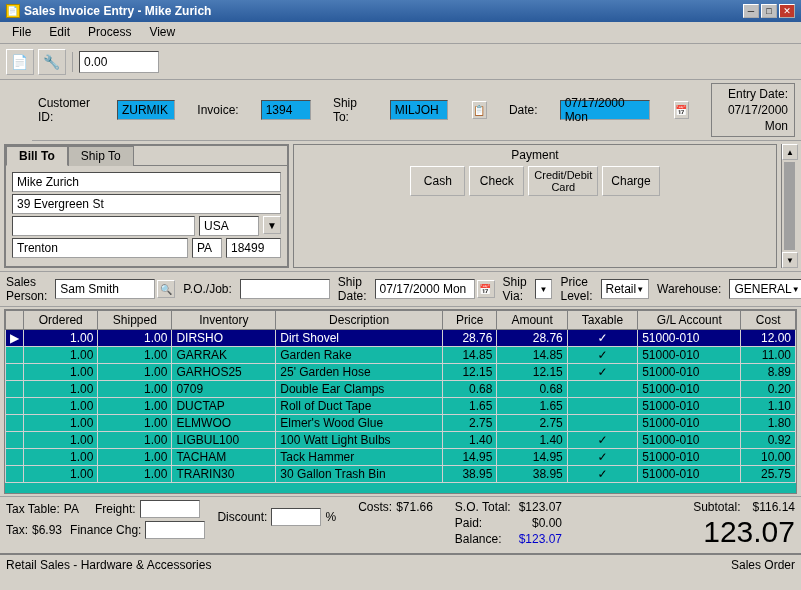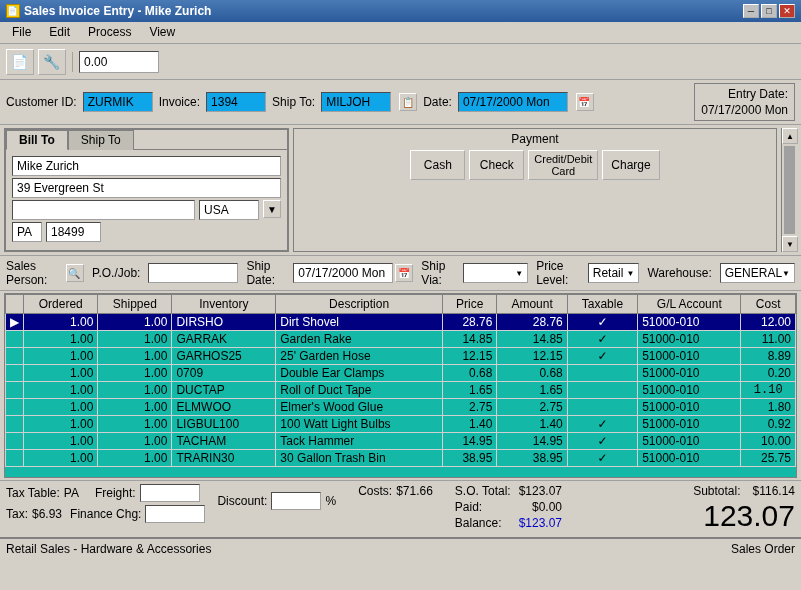--- a/index.html
+++ b/index.html
@@ -81,21 +81,21 @@
   <span class="menu-item">View</span>
 </div>
 
 <div class="toolbar">
   <div class="toolbar-btn" title="New">📄</div>
   <div class="toolbar-btn" title="Open">🔧</div>
   <div class="toolbar-sep"></div>
   <input class="toolbar-amount" type="text" value="0.00" style="">
 </div>
 
-<div style="display:flex; align-items:center; padding: 3px 6px; gap:6px; background:#d4d0c8; border-bottom:1px solid #a0a0a0;">
+<div style="display:flex; align-items:center; padding: 3px 6px; gap:22px; background:#d4d0c8; border-bottom:1px solid #a0a0a0;margin-left:32px;">
   <span class="field-label">Customer ID:</span>
   <div class="field-value" style="width:70px;">ZURMIK</div>
   <span class="field-label">Invoice:</span>
   <div class="field-value invoice-num">1394</div>
   <span class="field-label">Ship To:</span>
   <div class="field-value" style="width:70px;">MILJOH</div>
   <div class="ship-icon-btn">📋</div>
   <span class="field-label">Date:</span>
   <div class="field-value date-field">07/17/2000 Mon</div>
   <div class="date-cal-btn">📅</div>
@@ -114,20 +114,21 @@
     </div>
     <div class="address-area">
       <input class="address-line" type="text" value="Mike Zurich" style="">
       <input class="address-line" type="text" value="39 Evergreen St" style="">
       <div class="address-row">
         <input type="text" style="flex: 1 1 0%; border: 1px inset rgb(160, 160, 160); background: white; height: 20px; padding: 1px 4px;">
         <input type="text" class="country-field" style="border: 1px inset rgb(160, 160, 160); background: white; height: 20px; padding: 1px 4px; width: 60px;" value="USA">
         <div class="lookup-btn">▼</div>
       </div>
       <div class="address-row">
+        <input type="text" style="flex: 1 1 0%; border: 1px inset rgb(160, 160, 160); background: white; height: 20px; padding: 1px 4px;" value="Trenton">
         <input type="text" style="width: 30px; border: 1px inset rgb(160, 160, 160); background: white; height: 20px; padding: 1px 4px;" value="PA">
         <input type="text" style="width: 55px; border: 1px inset rgb(160, 160, 160); background: white; height: 20px; padding: 1px 4px;" value="18499">
       </div>
     </div>
   </div>
 
   <div style="border:1px solid #808080; background:#d4d0c8; padding:3px 6px; flex:1;">
     <div style="text-align:center; font-size:12px; margin-bottom:4px;">Payment</div>
     <div style="display:flex; gap:4px; flex-wrap:wrap; justify-content:center;">
       <button class="pay-btn">Cash</button>
@@ -140,20 +141,21 @@
   <div style="width:16px; background:#d4d0c8; border-left:1px solid #808080; display:flex; flex-direction:column;">
     <div class="scroll-btn">▲</div>
     <div style="flex:1; background:#a0a0a0; margin:2px;"></div>
     <div class="scroll-btn">▼</div>
   </div>
 </div>
 
 <div class="sales-row">
   <span>Sales Person:</span>
   <div style="display:flex; align-items:center; gap:2px;">
+    <input type="text" class="sales-field sp-field" value="Sam Smith" style="">
     <div class="lookup-btn">🔍</div>
   </div>
   <span>P.O./Job:</span>
   <input type="text" class="sales-field poj-field" style="">
   <span>Ship Date:</span>
   <div style="display:flex; align-items:center; gap:2px;">
     <input type="text" class="sales-field shipdate-field" value="07/17/2000 Mon" style="">
     <div class="lookup-btn">📅</div>
   </div>
   <span>Ship Via:</span>
@@ -243,21 +245,21 @@
           <tr>
       <td style="text-align:center;  color:#000080;"></td>
       <td style="text-align:right; ">1.00</td>
       <td style="text-align:right; ">1.00</td>
       <td style="">DUCTAP</td>
       <td style="">Roll of Duct Tape</td>
       <td style="text-align:right; ">1.65</td>
       <td style="text-align:right; ">1.65</td>
       <td style="text-align:center; "></td>
       <td style="">51000-010</td>
-      <td style="text-align:center;font-family:Liberation Mono, monospace; ">1.10</td>
+      <td style="text-align:right; ">1.10</td>
     </tr>
           <tr>
       <td style="text-align:center;  color:#000080;"></td>
       <td style="text-align:right; ">1.00</td>
       <td style="text-align:right; ">1.00</td>
       <td style="">ELMWOO</td>
       <td style="">Elmer's Wood Glue</td>
       <td style="text-align:right; ">2.75</td>
       <td style="text-align:right; ">2.75</td>
       <td style="text-align:center; "></td>

